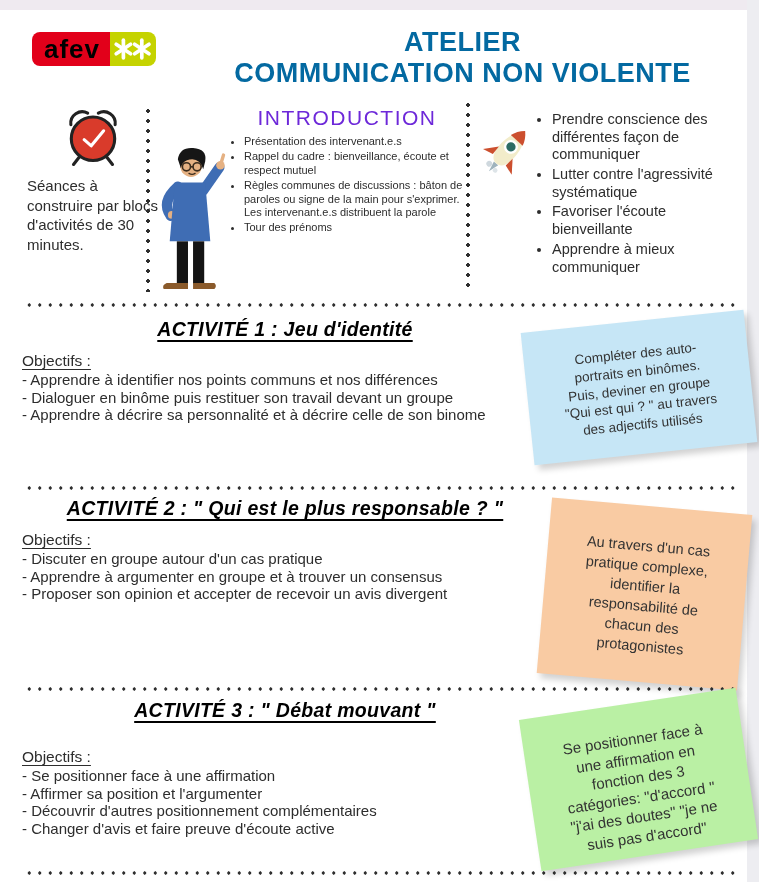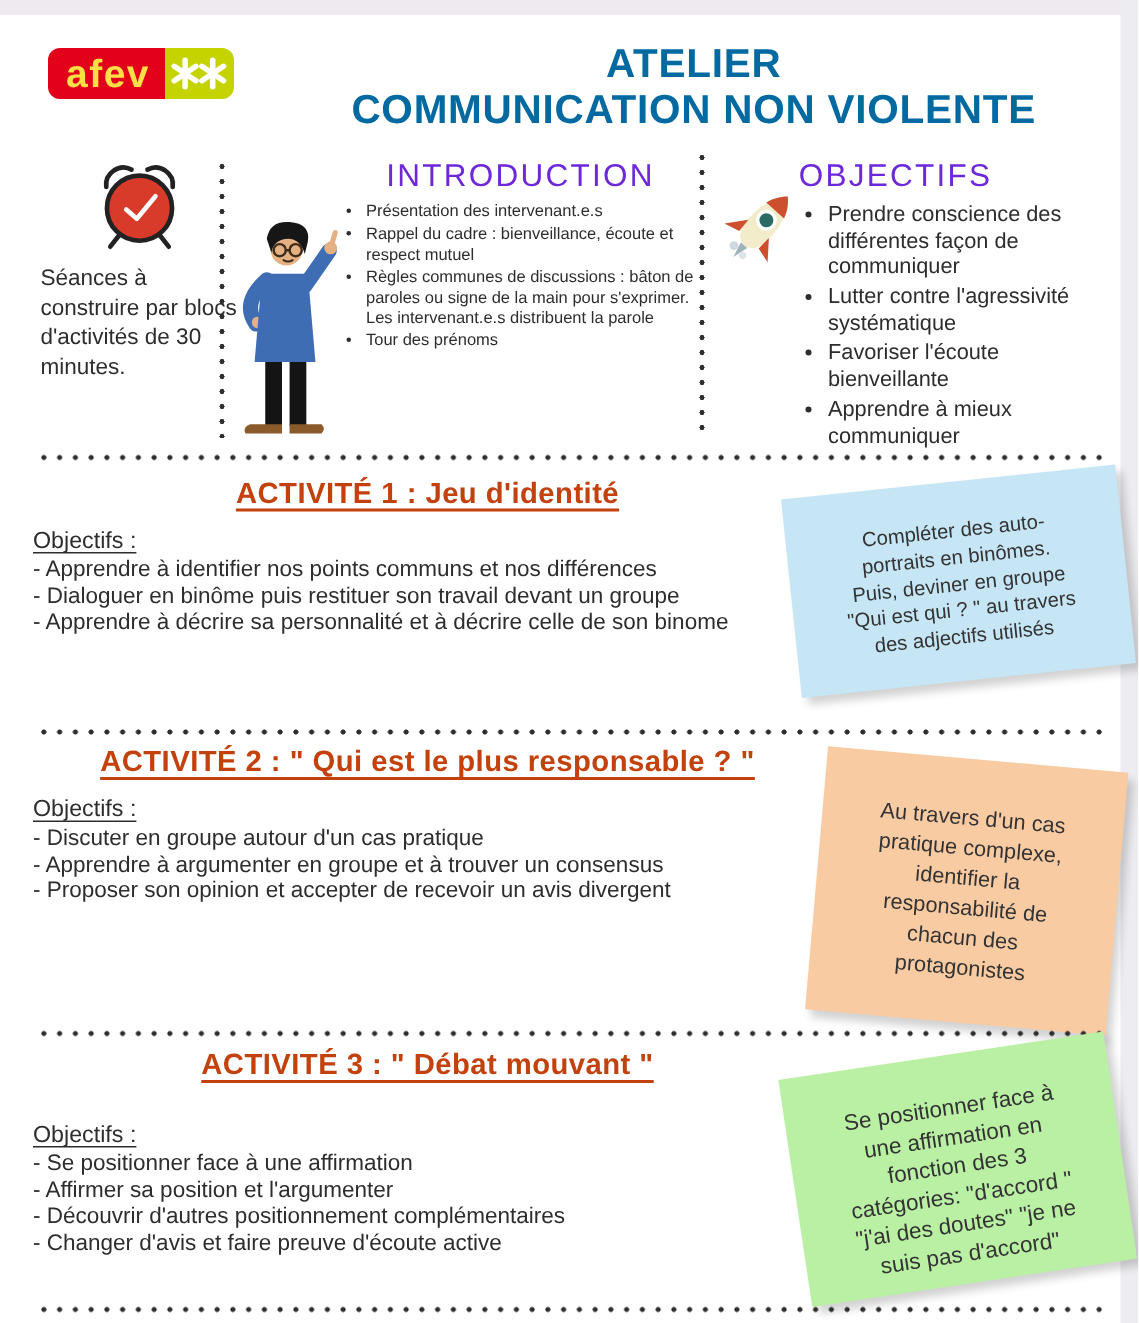--- a/index.html
+++ b/index.html
@@ -6,21 +6,21 @@
   .page{
     position:relative;width:759px;height:882px;overflow:hidden;
     background:#ffffff;font-family:"Liberation Sans",sans-serif;color:#2d2d2d;
   }
   .top-strip{position:absolute;left:0;top:0;width:759px;height:10px;background:#efeaf0;}
   .right-strip{position:absolute;right:0;top:0;width:12px;height:882px;background:#ededf1;}
 
   
   .logo{position:absolute;left:32px;top:32px;height:34px;display:flex;}
   .logo-red{
-    background:#e2001a;color:#fde047;font-weight:bold;font-size:26px;line-height:34px;
+    background:#e2001a;color:#000000;font-weight:bold;font-size:26px;line-height:34px;
     padding:0 10px 0 12px;border-radius:8px 0 0 8px;letter-spacing:1px;
   }
   .logo-green{
     background:#c5d300;border-radius:0 8px 8px 0;width:46px;
     display:flex;align-items:center;justify-content:center;
   }
   .title{
     position:absolute;left:180px;right:14px;top:27px;text-align:center;
     font-weight:800;font-size:27px;line-height:1.14;letter-spacing:0.5px;color:#0369a1;
   }
@@ -49,23 +49,23 @@
   
   .hdots{position:absolute;left:24px;width:714px;height:4px;
     background-image:radial-gradient(circle,#2e2e2e 1.6px,transparent 1.8px);
     background-size:10.5px 4px;background-repeat:repeat-x;background-position:left center;}
   .hr1{top:303px;} .hr2{top:486px;} .hr3{top:687px;} .hr4{top:871px;}
 
   
   .activity{position:absolute;left:10px;width:550px;}
   .act1{top:318px;} .act2{top:497px;} .act3{top:699px;}
   .activity h3{
-    margin:0;text-align:center;font-size:19.5px;font-weight:800;color:#c2410c;
+    margin:0;text-align:center;font-size:19.5px;font-weight:800;color:#000000;
     text-decoration:underline;text-decoration-thickness:2px;text-underline-offset:4px;
-    letter-spacing:0.3px;white-space:pre;}
+    letter-spacing:0.3px;white-space:pre;font-style:italic;}
   .obj-label{
     margin:11px 0 1px 12px;font-size:15.5px;
     text-decoration:underline;text-underline-offset:3px;}
   .act3 .obj-label{margin-top:26px;}
   .items{margin-left:12px;width:478px;}
   .items p{margin:0;font-size:15px;line-height:17.5px;}
 
   
   .note{
     position:absolute;box-shadow:4px 5px 6px rgba(0,0,0,0.18);
@@ -158,21 +158,20 @@
         <path d="M27 50 L30 61 L33 50 Z" fill="#9fb3bd"></path>
         <circle cx="25" cy="55" r="3" fill="#cfd8de"></circle>
         <circle cx="34" cy="56" r="2.5" fill="#dde4e8"></circle>
         <path d="M30 6 C38 14 40 24 40 34 C40 44 36 50 30 50 C24 50 20 44 20 34 C20 24 22 14 30 6 Z" fill="#f2ecca"></path>
         <path d="M30 5 C34 8.5 37 13.5 38.2 18 L21.8 18 C23 13.5 26 8.5 30 5 Z" fill="#cc4f2e"></path>
         <path d="M20.5 35 L10 48 L21 45 Z" fill="#cc4f2e"></path>
         <path d="M39.5 35 L50 48 L39 45 Z" fill="#cc4f2e"></path>
         <circle cx="30" cy="27" r="6" fill="#2c6b63" stroke="#ffffff" stroke-width="2.4"></circle>
       </g>
     </svg>
-    <h2>OBJECTIFS</h2>
     <ul>
       <li>Prendre conscience des différentes façon de communiquer</li>
       <li>Lutter contre l'agressivité systématique</li>
       <li>Favoriser l'écoute bienveillante</li>
       <li>Apprendre à mieux communiquer</li>
     </ul>
   </div>
 
   <div class="hdots hr1"></div>
 

